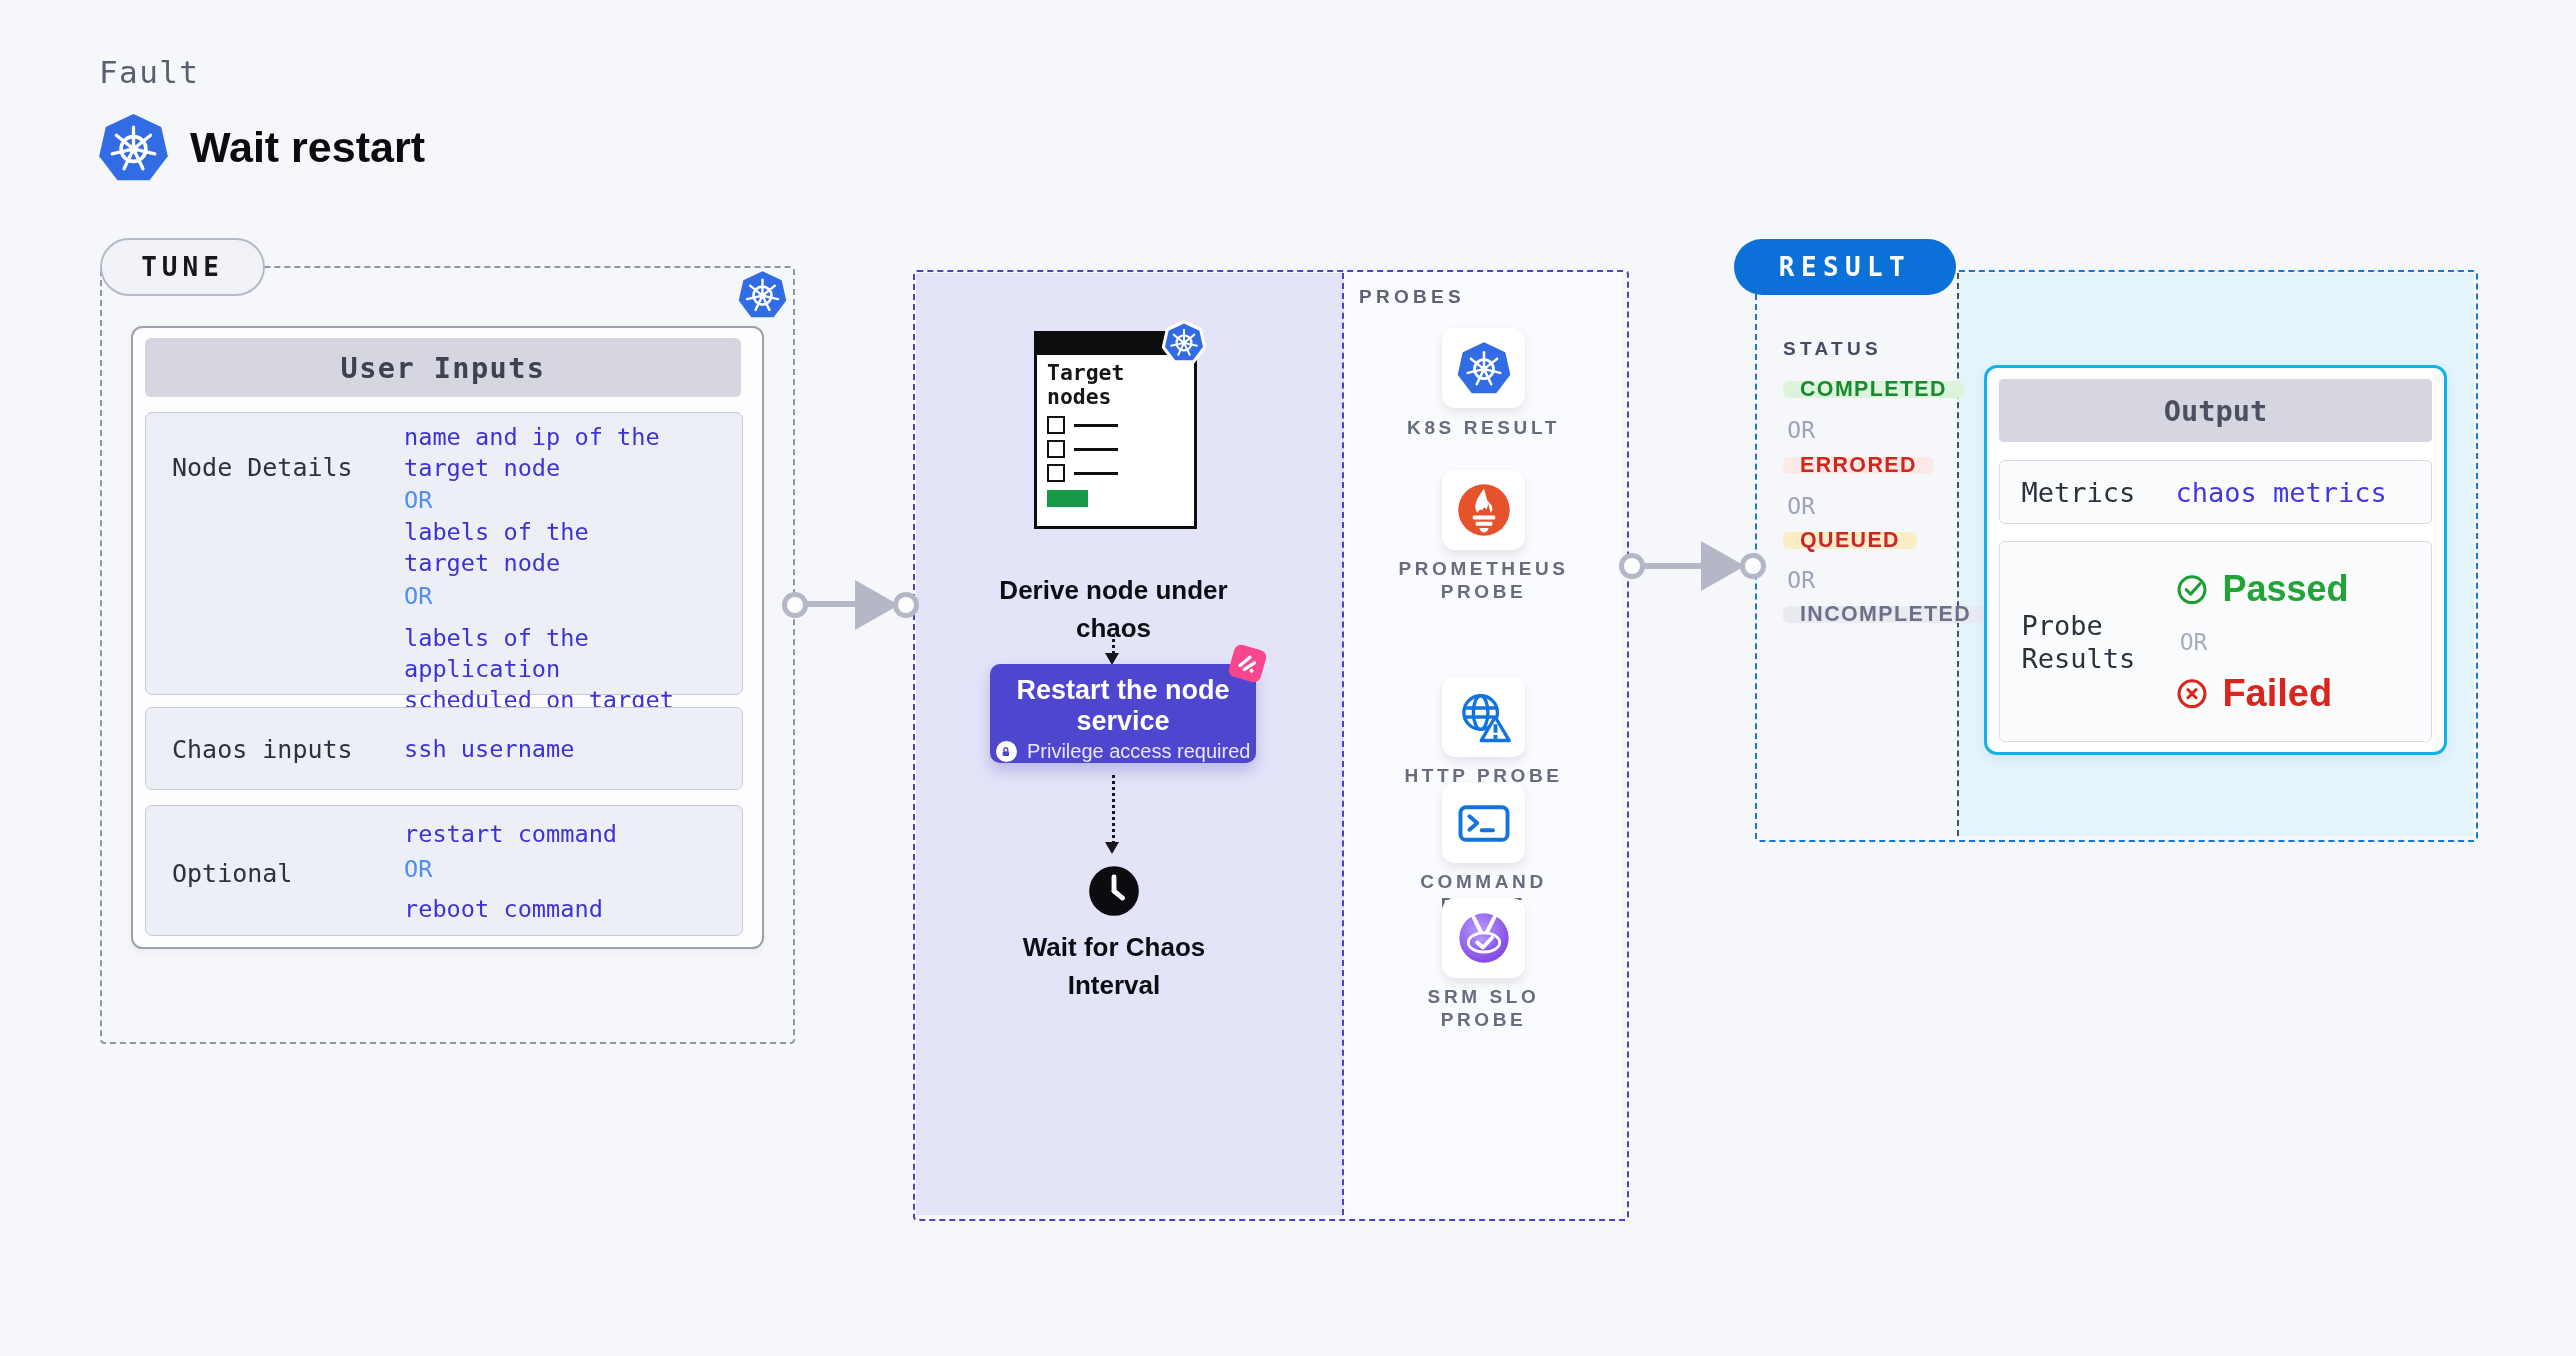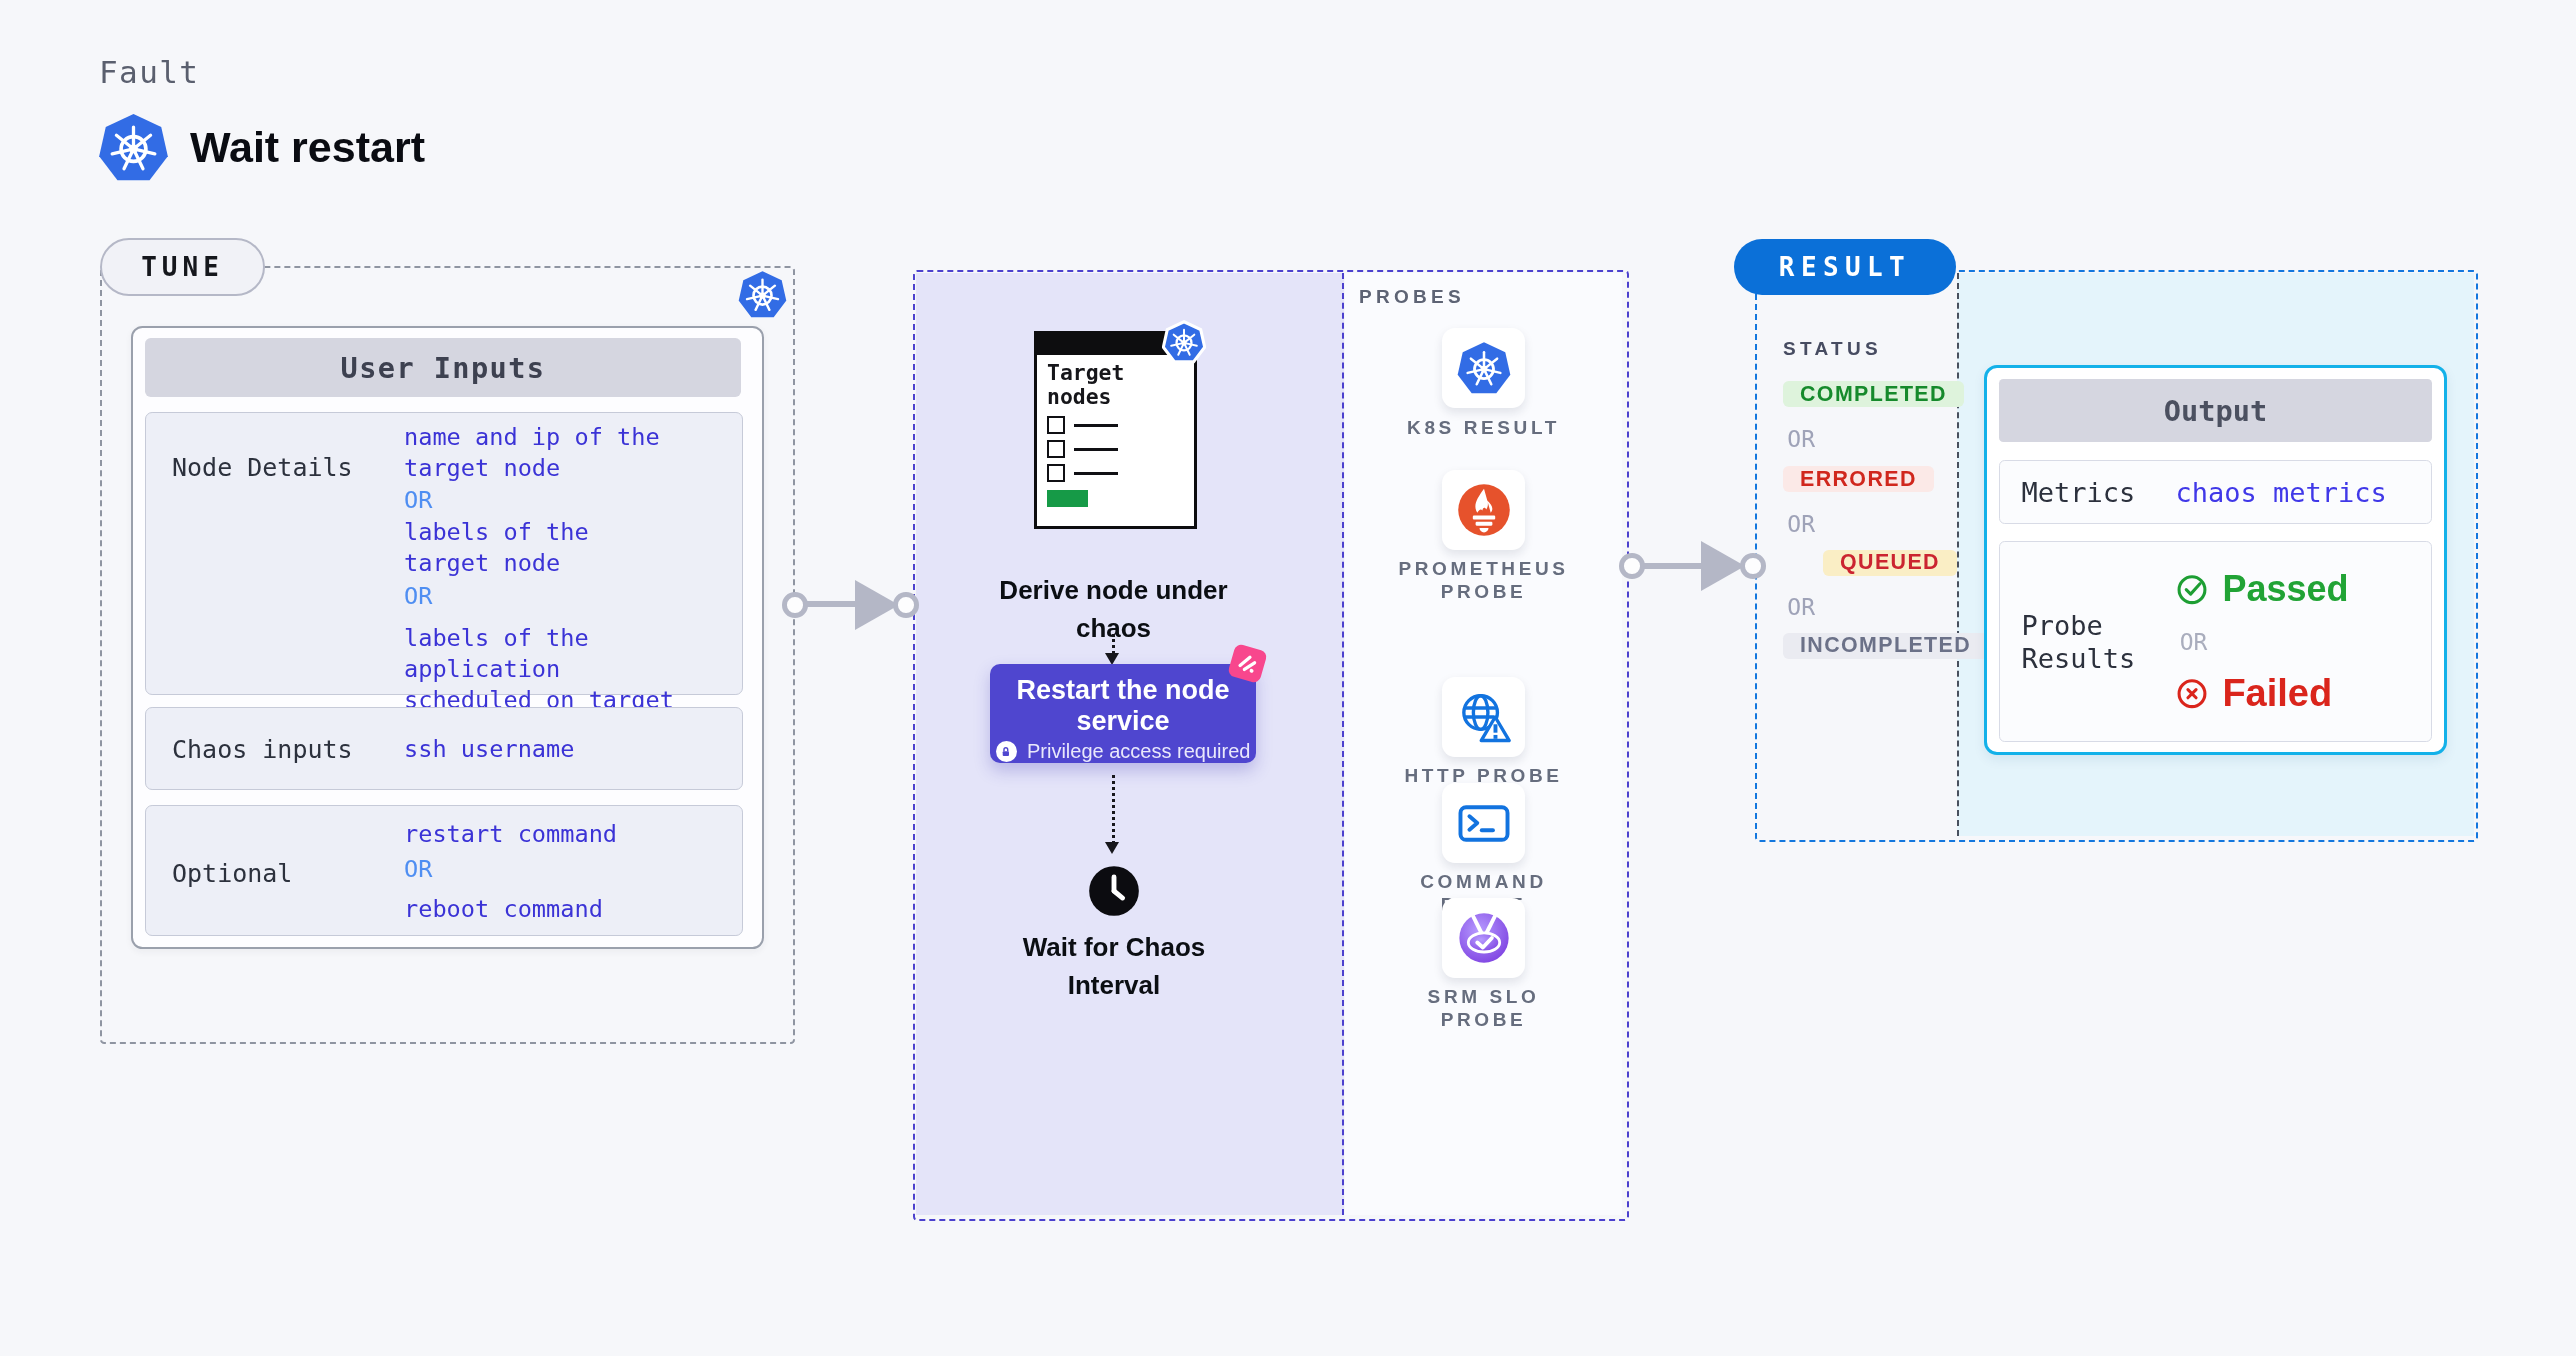--- a/index.html
+++ b/index.html
@@ -94,29 +94,29 @@
               box-shadow:0 4.3px 10px rgba(23,25,60,.10);display:flex;align-items:center;justify-content:center;}
   .probe-card svg{width:56px;height:56px;}
   .probe-label{position:absolute;left:1398px;width:171px;text-align:center;font-weight:bold;font-size:19px;line-height:23px;
                letter-spacing:3.6px;color:#666d7e;z-index:2;}
 
   
   .result-box{left:1755px;top:270px;width:719px;height:568px;border:2.9px dashed #1377de;border-radius:4.3px;z-index:1;}
   .result-cyan{left:1957px;top:273px;width:515px;height:563px;background:#e4f4fb;border-left:2.1px dashed #49505e;z-index:0;}
   .status-label{left:1783px;top:338px;font-weight:bold;font-size:19px;letter-spacing:4.3px;color:#474c61;z-index:2;}
   .status-col{left:1783px;top:381px;display:flex;flex-direction:column;align-items:flex-start;z-index:2;}
-  .badge{height:26px;display:flex;align-items:center;padding:0 17px;border-radius:5.7px;
+  .badge{height:17px;display:flex;align-items:center;padding:0 17px;border-radius:5.7px;
          font-weight:bold;font-size:21.4px;letter-spacing:1.4px;text-align:center;}
   .tone-green{background:#def3dc;color:#168a2c;}
   .tone-red{background:#fbe9e7;color:#d0271d;}
   .tone-amber{background:#faeec5;color:#cb2430;}
   .tone-gray{background:#eaebf1;color:#6b7188;}
   .or-status{font:23px "DejaVu Sans Mono",monospace;color:#9fa3b8;margin-left:4.3px;}
   .or-a{margin-top:19px;}.b-b{margin-top:14.3px;}.or-b{margin-top:18.6px;}
-  .b-c{margin-top:13px;margin-left:40px;}.or-c{margin-top:18px;}.b-d{margin-top:13px;}
+  .b-c{margin-top:13px;}.or-c{margin-top:18px;}.b-d{margin-top:13px;}
 
   .output-card{left:1984px;top:365px;width:463px;height:390px;background:#ffffff;border:3.6px solid #13b1e9;border-radius:13px;
                box-sizing:border-box;z-index:2;box-shadow:0 4.3px 11.4px rgba(18,62,110,.08);}
   .output-header{left:1999px;top:379px;width:433px;height:63px;background:#d5d6e0;border-radius:4.3px;
                  display:flex;align-items:center;justify-content:center;
                  font:bold 28.6px "DejaVu Sans Mono",monospace;color:#4b5060;z-index:3;}
   .out-row{position:absolute;left:1999px;width:433px;background:#fbfcfe;border:1.4px solid #d8dbe6;border-radius:5.7px;z-index:3;
            box-sizing:border-box;display:flex;}
   .metrics-row{top:460px;height:64px;align-items:center;}
   .proberes-row{top:541px;height:201px;align-items:center;}

